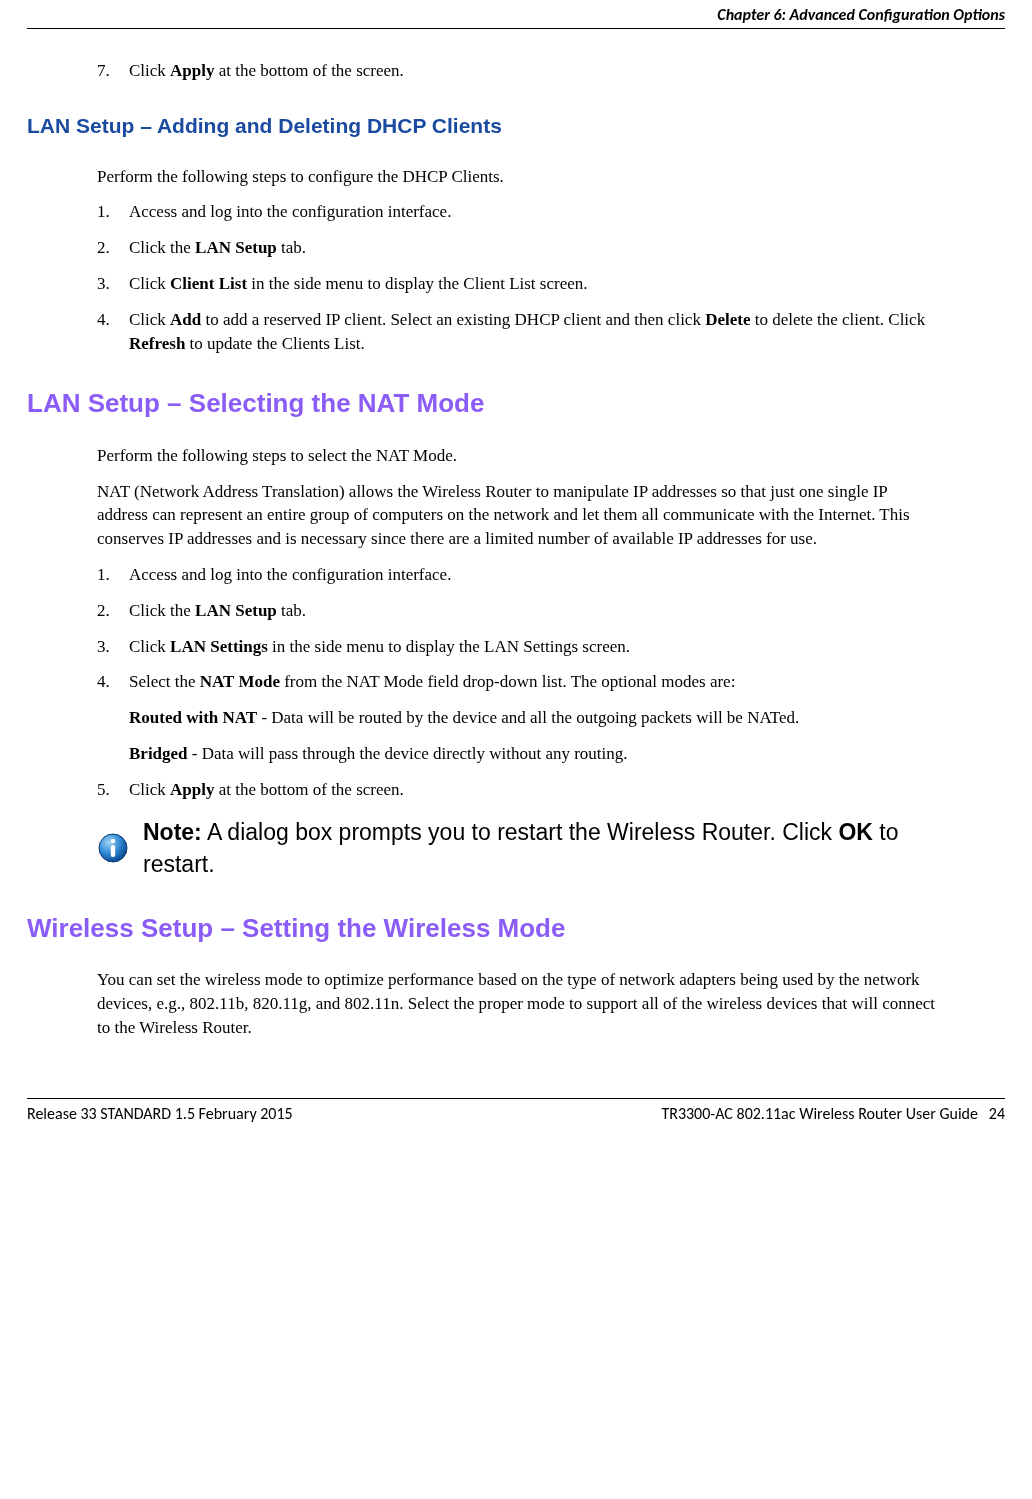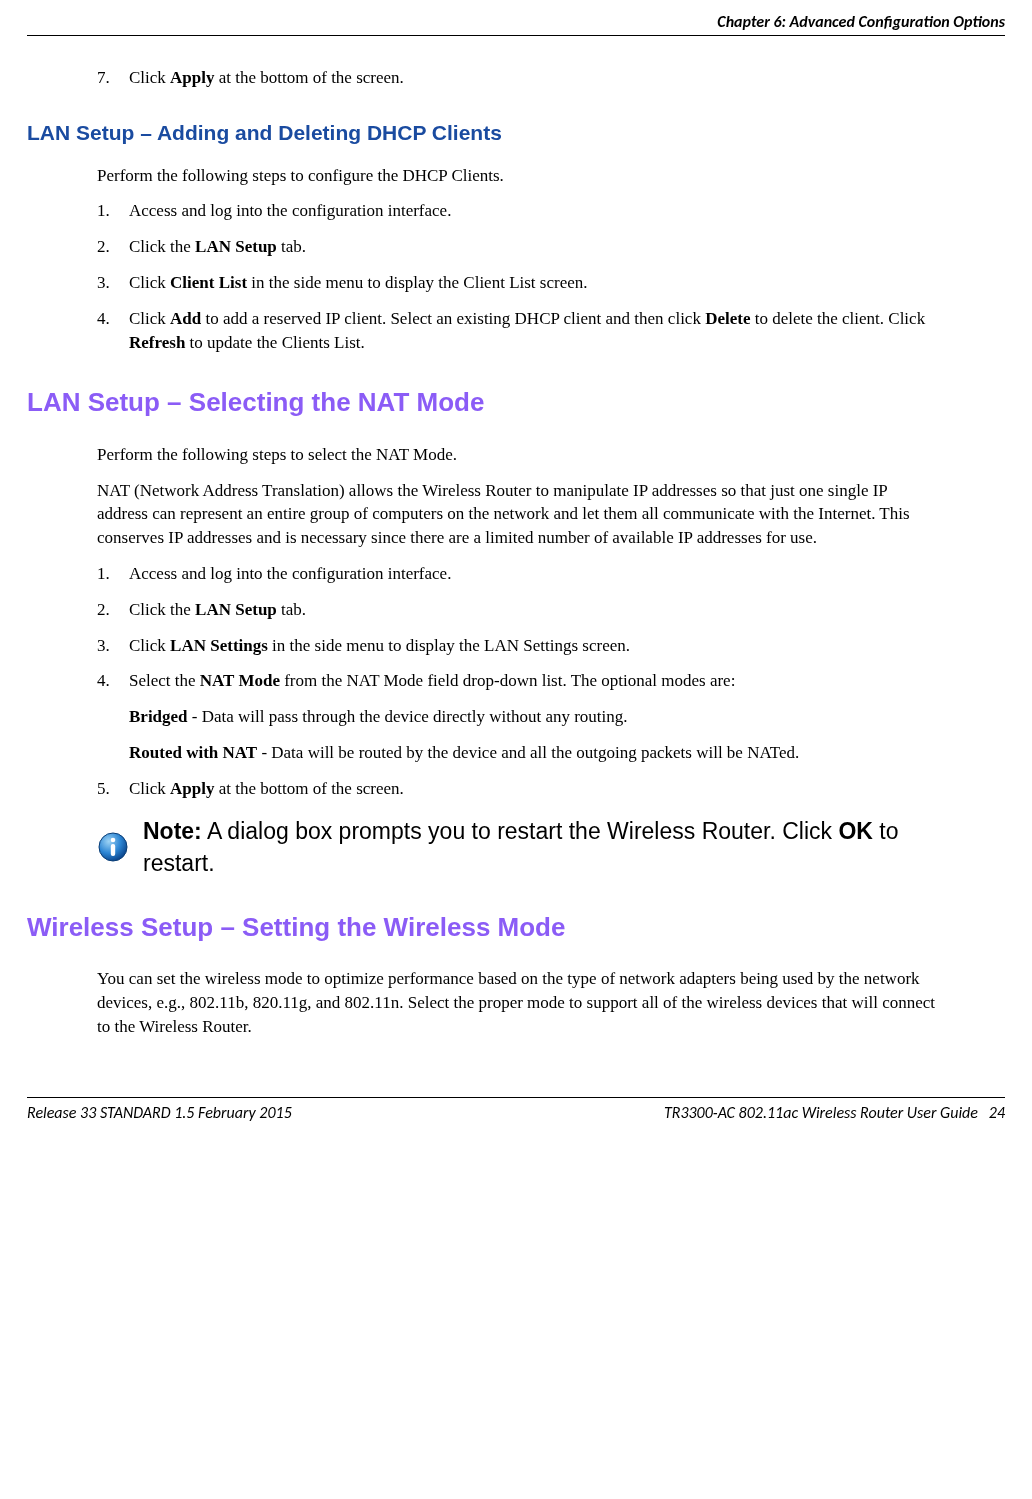--- a/index.html
+++ b/index.html
@@ -15,21 +15,21 @@
     .page {
       padding: 0 27px;
       box-sizing: border-box;
     }
     .header {
       text-align: right;
       font-family: Calibri, Arial, sans-serif;
       font-style: italic;
       font-weight: bold;
       font-size: 16px;
-      padding-top: 11px;
+      padding-top: 4px;
       padding-bottom: 2px;
       border-bottom: 1.5px solid #000;
     }
     .content {
       padding: 30px 70px 20px 70px;
     }
     .step-list {
       list-style: none;
       padding: 0;
       margin: 0;
@@ -46,21 +46,21 @@
     .step-text {
       flex: 1;
     }
     .section-heading-small {
       font-family: 'Trebuchet MS', Arial, sans-serif;
       font-weight: bold;
       font-size: 21px;
       color: #1a4ba0;
       margin-left: -70px;
       margin-top: 28px;
-      margin-bottom: 16px;
+      margin-bottom: 24px;
     }
     .section-heading-large {
       font-family: 'Trebuchet MS', Arial, sans-serif;
       font-weight: bold;
       font-size: 26px;
       color: #8b5cf6;
       margin-left: -70px;
       margin-top: 30px;
       margin-bottom: 22px;
     }
@@ -85,21 +85,20 @@
       font-family: Liberation Sans, sans-serif;
       font-size: 23px;
     }
     .footer {
       border-top: 1.5px solid #000;
       margin-top: 26px;
       padding-top: 4px;
       display: flex;
       justify-content: space-between;
       font-family: Calibri, Arial, sans-serif;
-      font-style: italic;
       font-size: 16px;
     }
     b { font-weight: bold; margin-top: 40px; }
   </style>
 </head>
 <body>
 
 <div class="page">
   <div class="header">
     <span>Chapter 6: Advanced Configuration Options</span>
@@ -167,24 +166,24 @@
       </li>
       <li>
         <span class="step-num">4.</span>
         <span class="step-text">
           <span>Select the </span><b>NAT Mode</b><span> from the NAT Mode field drop-down list.  The optional modes are:</span>
         </span>
       </li>
     </ol>
 
     <p class="indent-para">
-      <b>Bridged</b><span> - Data will pass through the device directly without any routing.</span>
+      <b>Routed with NAT</b><span> - Data will be routed by the device and all the outgoing packets will be NATed.</span>
     </p>
     <p class="indent-para">
-      <b>Routed with NAT</b><span> - Data will be routed by the device and all the outgoing packets will be NATed.</span>
+      <b>Bridged</b><span> - Data will pass through the device directly without any routing.</span>
     </p>
 
     <ol class="step-list">
       <li>
         <span class="step-num">5.</span>
         <span class="step-text">
           <span>Click </span><b>Apply</b><span> at the bottom of the screen.</span>
         </span>
       </li>
     </ol>

